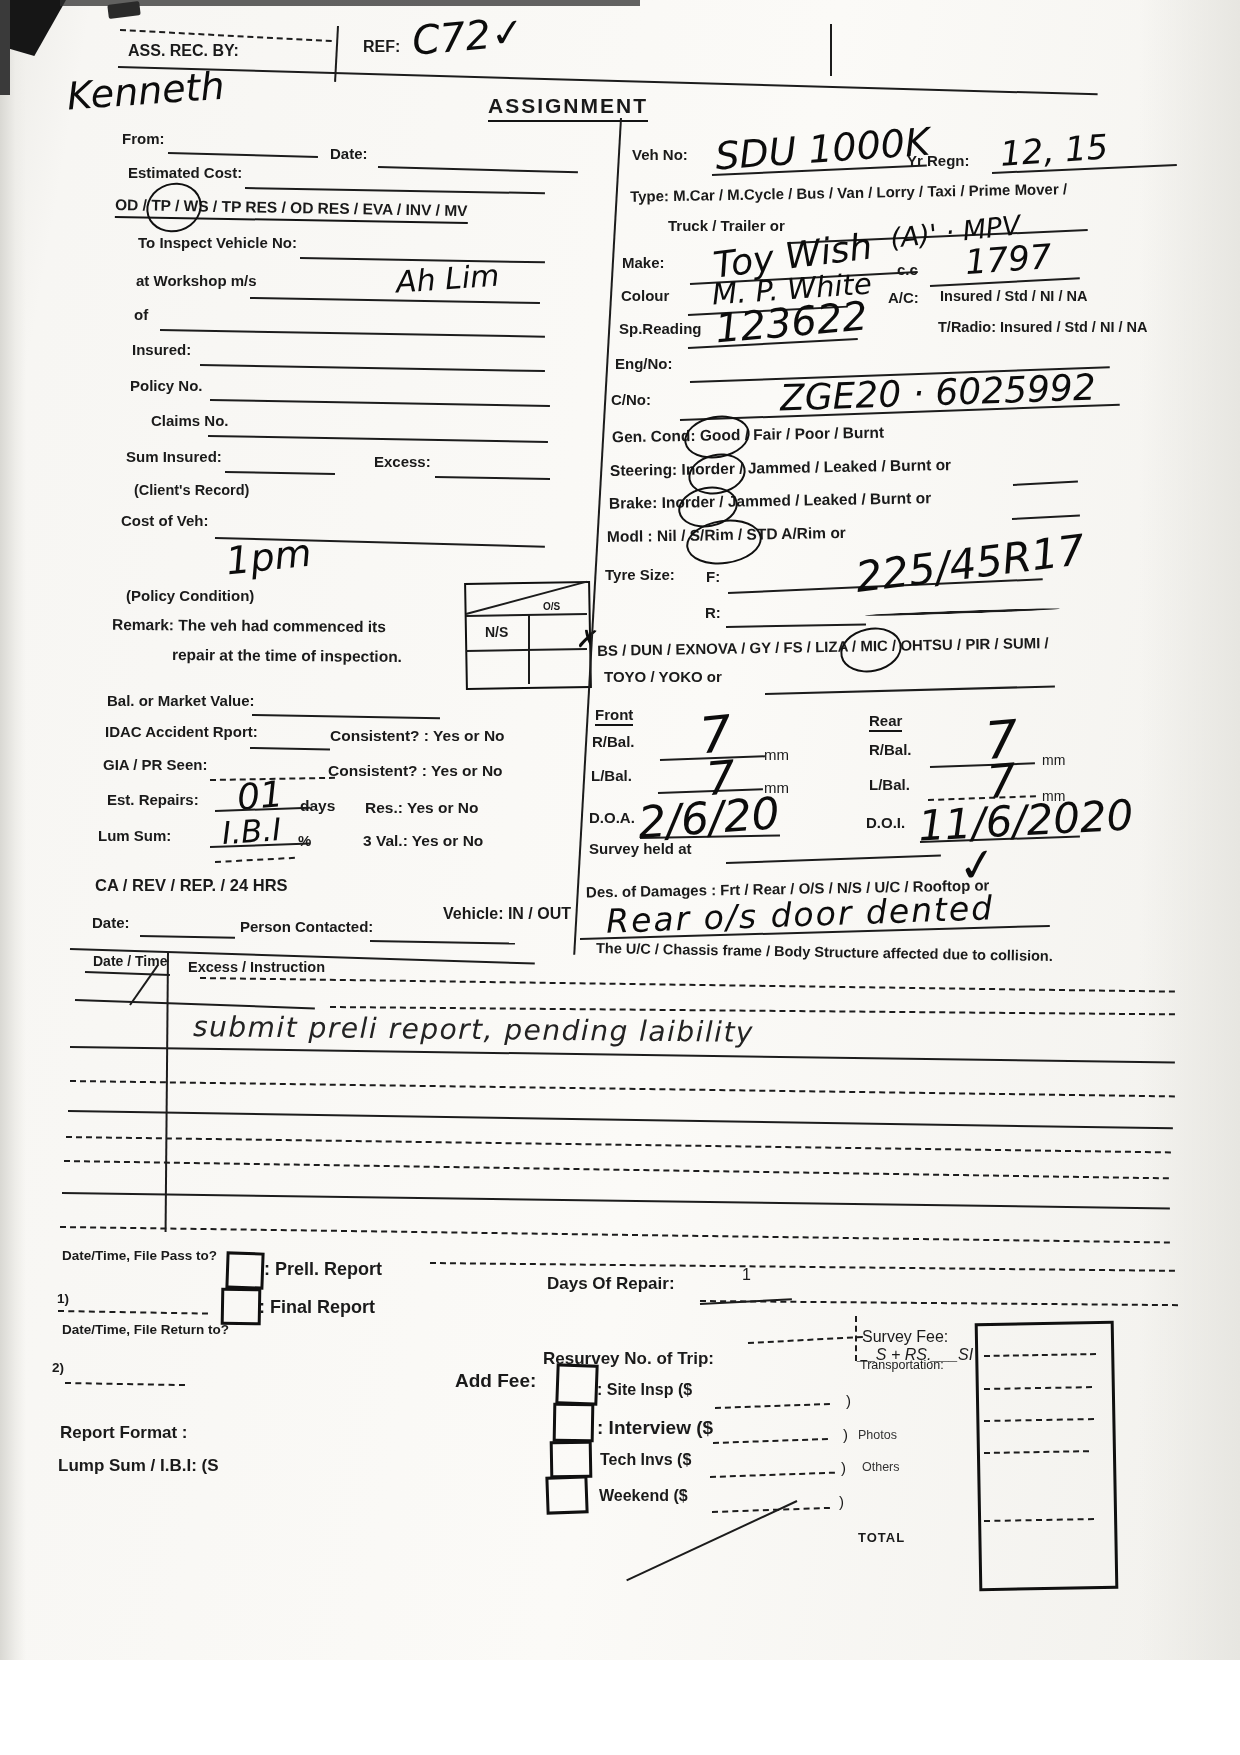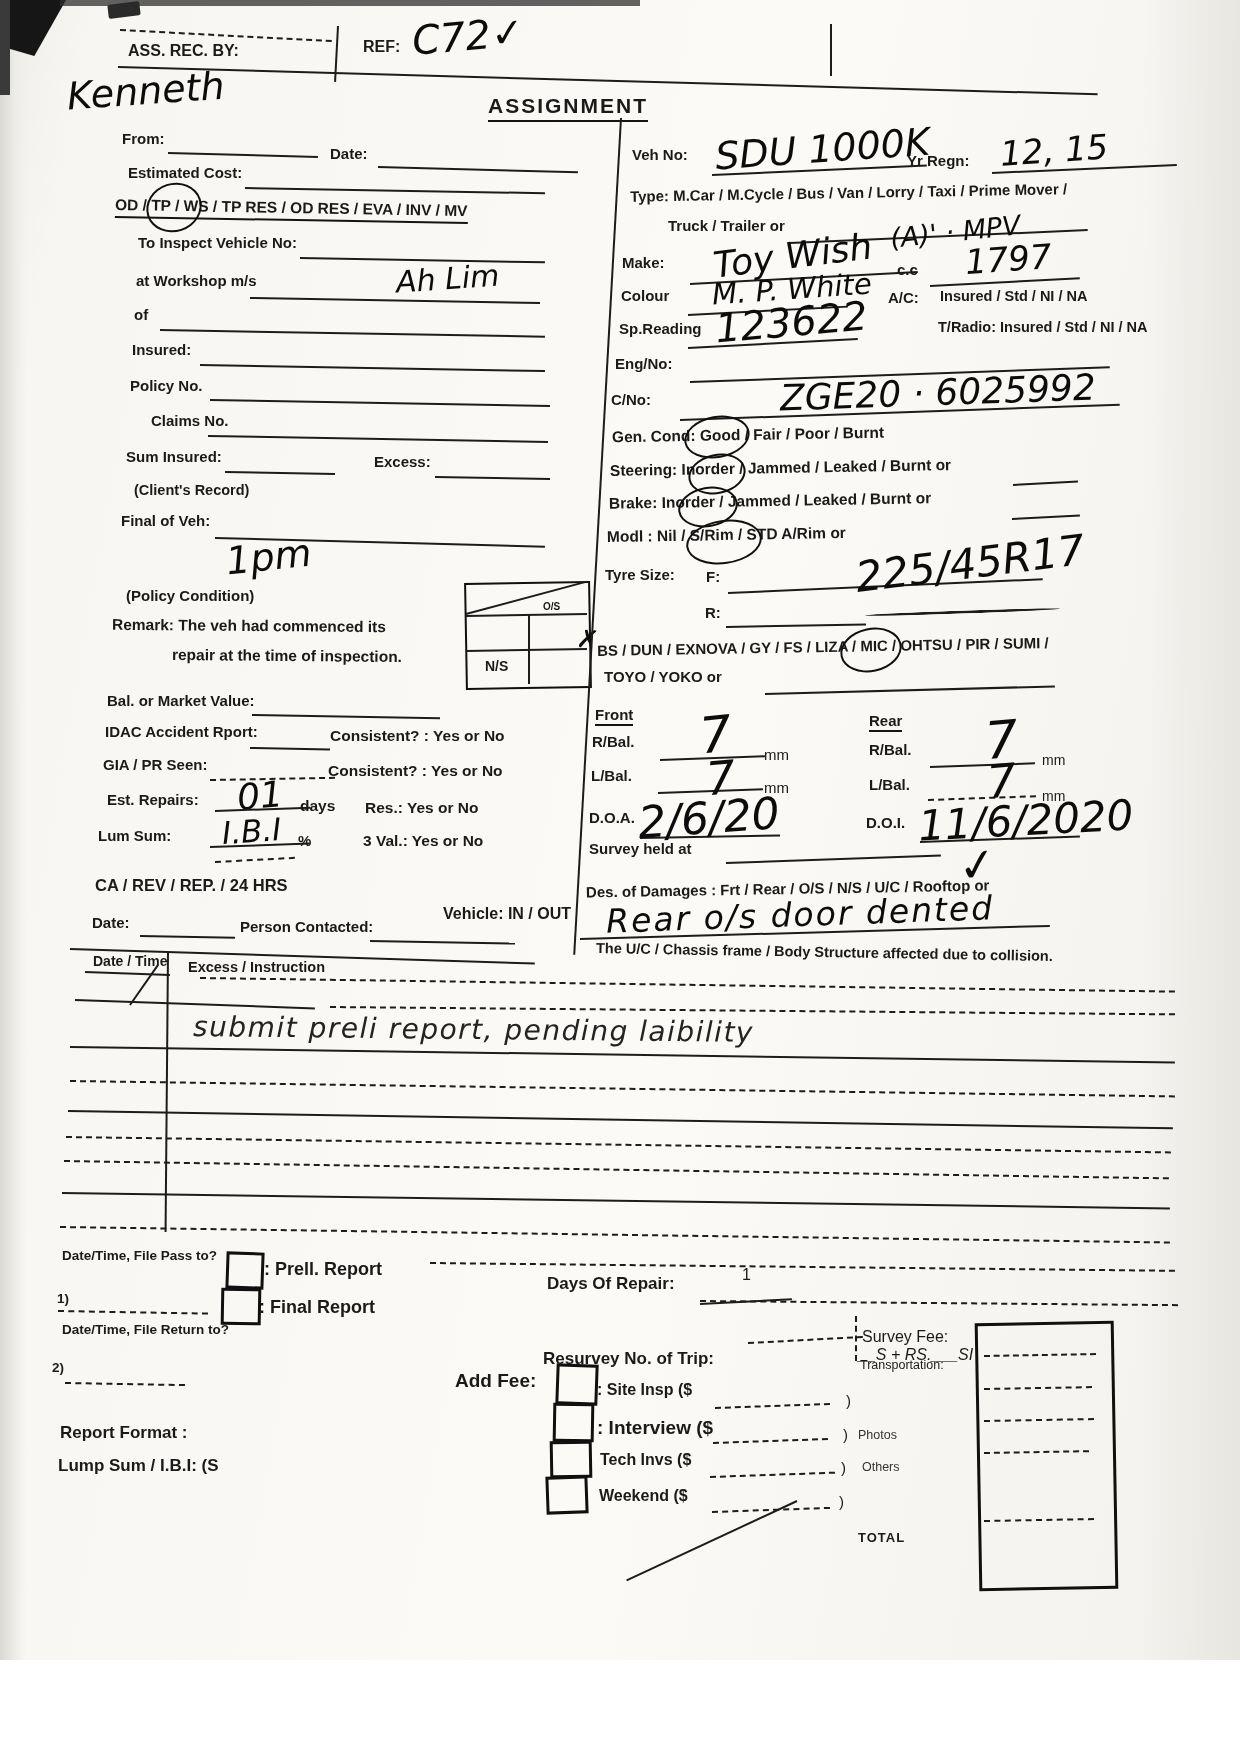--- a/index.html
+++ b/index.html
@@ -82,35 +82,35 @@
   <span class="lbl" style="left:127px;top:412px;margin-left:24px;">Claims No.</span>
   <i class="ln" style="left:208px;top:435px;width:340px;transform:rotate(1deg);"></i>
 
   <span class="lbl" style="left:126px;top:448px;">Sum Insured:</span>
   <i class="ln" style="left:225px;top:471px;width:110px;transform:rotate(1deg);"></i>
   <span class="lbl" style="left:374px;top:453px;">Excess:</span>
   <i class="ln" style="left:435px;top:476px;width:115px;transform:rotate(1deg);"></i>
 
   <span class="lbl" style="left:134px;top:482px;font-size:14.5px;">(Client's Record)</span>
 
-  <span class="lbl" style="left:121px;top:512px;">Final of Veh:</span>
+  <span class="lbl" style="left:121px;top:512px;">Cost of Veh:</span>
   <i class="ln" style="left:215px;top:537px;width:330px;transform:rotate(1.5deg);"></i>
   <span class="hw" style="left:226px;top:538px;font-size:38px;transform:rotate(-6deg);">1pm</span>
 
   <span class="lbl" style="left:126px;top:587px;">(Policy Condition)</span>
 
   <span class="lbl" style="left:112px;top:617px;font-size:15.5px;transform:rotate(0.5deg);">Remark: The veh had commenced its</span>
   <span class="lbl" style="left:172px;top:647px;font-size:15.5px;transform:rotate(0.5deg);">repair at the time of inspection.</span>
 
   <div class="box" style="left:465px;top:582px;width:122px;height:103px;border-width:2.5px;transform:rotate(-1deg);"></div>
   <i class="ln" style="left:466px;top:615px;width:121px;transform:rotate(-1deg);border-top-width:2.5px;"></i>
   <i class="ln" style="left:466px;top:650px;width:121px;transform:rotate(-1deg);border-top-width:2.5px;"></i>
   <i class="vln" style="left:528px;top:615px;height:69px;border-left-width:2.5px;"></i>
   <i class="ln" style="left:466px;top:613px;width:125px;transform:rotate(-15deg);border-top-width:2.5px;"></i>
-  <span class="lbl" style="left:485px;top:624px;font-size:14px;margin-top:34px;">N/S</span>
+  <span class="lbl" style="left:485px;top:624px;font-size:14px;">N/S</span>
   <span class="lbl" style="left:543px;top:601px;font-size:10px;">O/S</span>
   <span class="hw" style="left:577px;top:626px;font-size:26px;transform:rotate(8deg);">✗</span>
 
   <span class="lbl" style="left:107px;top:692px;">Bal. or Market Value:</span>
   <i class="ln" style="left:252px;top:714px;width:188px;transform:rotate(1deg);"></i>
 
   <span class="lbl" style="left:105px;top:723px;">IDAC Accident Rport:</span>
   <i class="ln" style="left:250px;top:747px;width:80px;transform:rotate(1deg);"></i>
   <span class="lbl" style="left:330px;top:727px;font-size:15.5px;">Consistent? : Yes or No</span>
 

